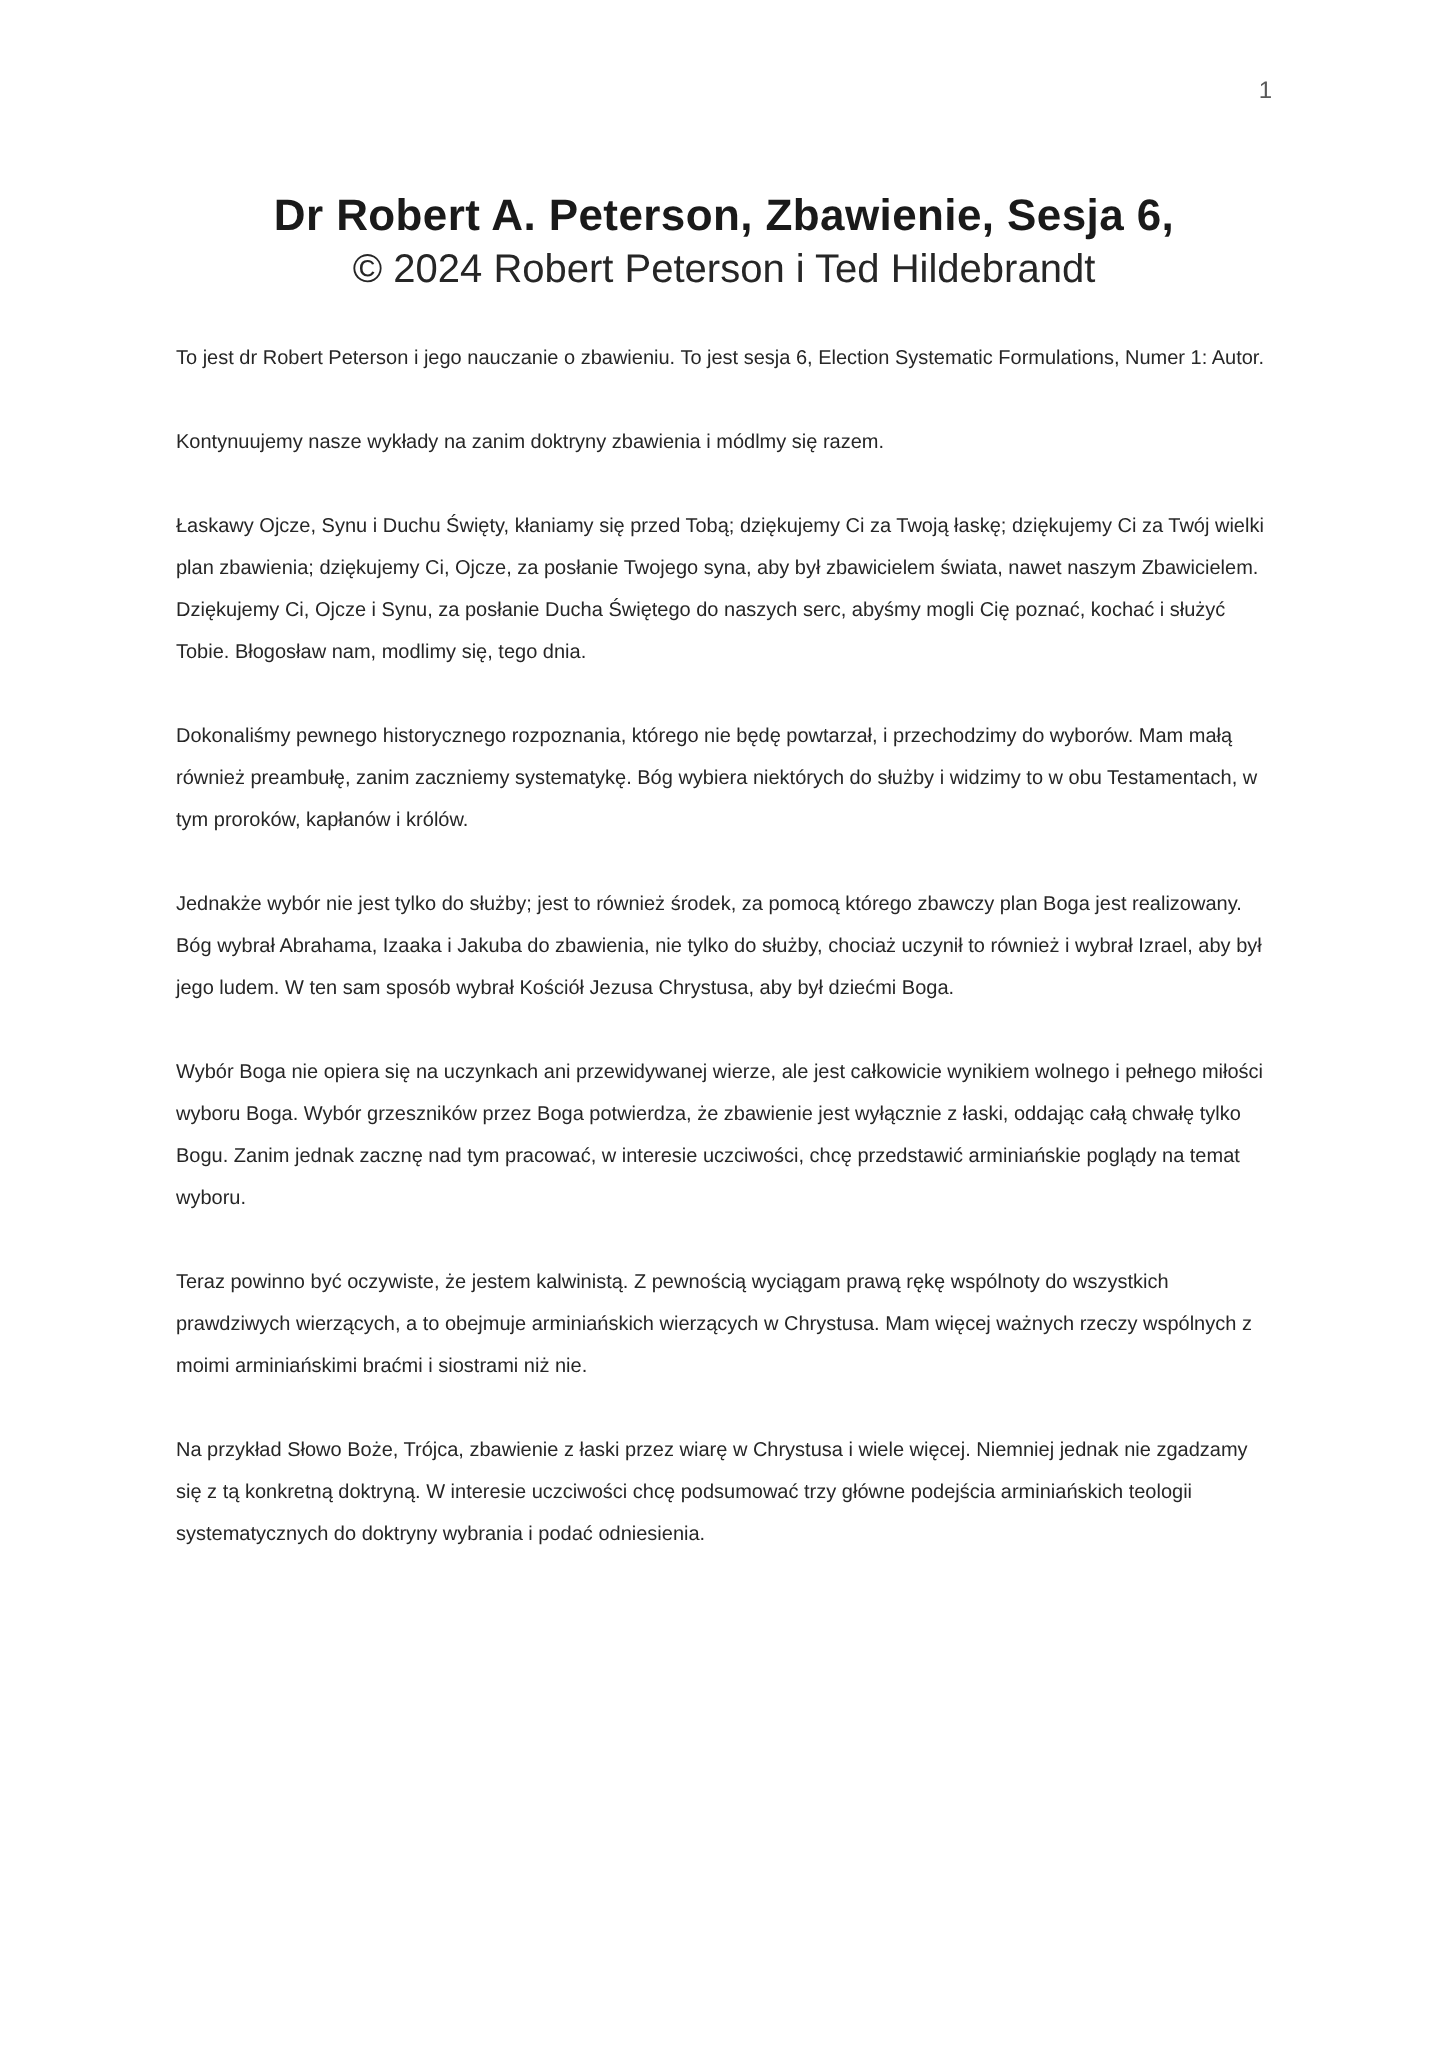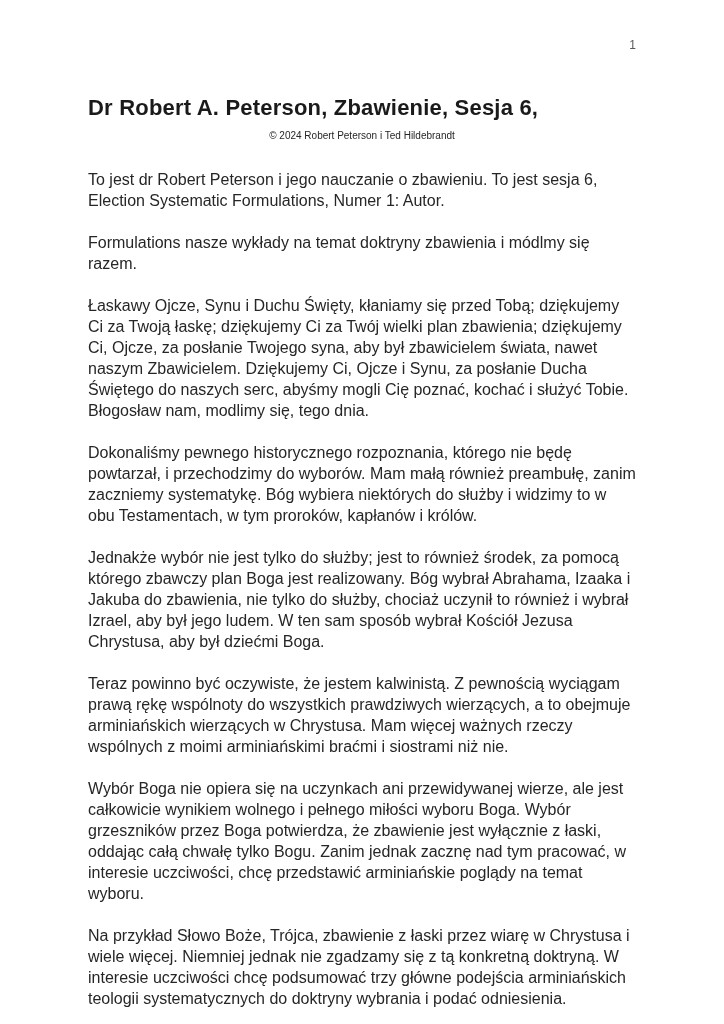--- a/index.html
+++ b/index.html
@@ -26,39 +26,40 @@
     color: #595959;
   }
   .content {
     position: absolute;
     left: 88px;
     top: 92px;
     width: 548px;
   }
   .doc-title {
     margin: 0;
+    text-align: center;
     font-size: 22px;
     line-height: 31px;
     font-weight: bold;
     color: #1a1a1a;
     letter-spacing: 0.2px;
   }
   .doc-copyright {
     margin: 2px 0 0 0;
     text-align: center;
-    font-size: 10px;
+    font-size: 20px;
     line-height: 21px;
     color: #262626;
   }
   .body-text {
     margin-top: 23px;
   }
   .body-text p {
     margin: 0 0 21px 0;
-    font-size: 16px;
+    font-size: 10px;
     line-height: 21px;
     color: #262626;
     text-align: left;
   }
 </style>
 </head>
 <body>
 
 <div class="page">
 
@@ -67,24 +68,24 @@
   <div class="content">
 
     <h1 class="doc-title">
       <span>Dr Robert A. Peterson, Zbawienie, Sesja 6,</span><br>
     </h1>
 
     <p class="doc-copyright">© 2024 Robert Peterson i Ted Hildebrandt</p>
 
     <div class="body-text">
       <p>To jest dr Robert Peterson i jego nauczanie o zbawieniu. To jest sesja 6, Election Systematic Formulations, Numer 1: Autor.</p>
-      <p>Formulations nasze wykłady na temat doktryny zbawienia i módlmy się razem.</p>
+      <p>Kontynuujemy nasze wykłady na zanim doktryny zbawienia i módlmy się razem.</p>
       <p>Łaskawy Ojcze, Synu i Duchu Święty, kłaniamy się przed Tobą; dziękujemy Ci za Twoją łaskę; dziękujemy Ci za Twój wielki plan zbawienia; dziękujemy Ci, Ojcze, za posłanie Twojego syna, aby był zbawicielem świata, nawet naszym Zbawicielem. Dziękujemy Ci, Ojcze i Synu, za posłanie Ducha Świętego do naszych serc, abyśmy mogli Cię poznać, kochać i służyć Tobie. Błogosław nam, modlimy się, tego dnia.</p>
       <p>Dokonaliśmy pewnego historycznego rozpoznania, którego nie będę powtarzał, i przechodzimy do wyborów. Mam małą również preambułę, zanim zaczniemy systematykę. Bóg wybiera niektórych do służby i widzimy to w obu Testamentach, w tym proroków, kapłanów i królów.</p>
       <p>Jednakże wybór nie jest tylko do służby; jest to również środek, za pomocą którego zbawczy plan Boga jest realizowany. Bóg wybrał Abrahama, Izaaka i Jakuba do zbawienia, nie tylko do służby, chociaż uczynił to również i wybrał Izrael, aby był jego ludem. W ten sam sposób wybrał Kościół Jezusa Chrystusa, aby był dziećmi Boga.</p>
+      <p>Wybór Boga nie opiera się na uczynkach ani przewidywanej wierze, ale jest całkowicie wynikiem wolnego i pełnego miłości wyboru Boga. Wybór grzeszników przez Boga potwierdza, że zbawienie jest wyłącznie z łaski, oddając całą chwałę tylko Bogu. Zanim jednak zacznę nad tym pracować, w interesie uczciwości, chcę przedstawić arminiańskie poglądy na temat wyboru.</p>
       <p>Teraz powinno być oczywiste, że jestem kalwinistą. Z pewnością wyciągam prawą rękę wspólnoty do wszystkich prawdziwych wierzących, a to obejmuje arminiańskich wierzących w Chrystusa. Mam więcej ważnych rzeczy wspólnych z moimi arminiańskimi braćmi i siostrami niż nie.</p>
-      <p>Wybór Boga nie opiera się na uczynkach ani przewidywanej wierze, ale jest całkowicie wynikiem wolnego i pełnego miłości wyboru Boga. Wybór grzeszników przez Boga potwierdza, że zbawienie jest wyłącznie z łaski, oddając całą chwałę tylko Bogu. Zanim jednak zacznę nad tym pracować, w interesie uczciwości, chcę przedstawić arminiańskie poglądy na temat wyboru.</p>
       <p>Na przykład Słowo Boże, Trójca, zbawienie z łaski przez wiarę w Chrystusa i wiele więcej. Niemniej jednak nie zgadzamy się z tą konkretną doktryną. W interesie uczciwości chcę podsumować trzy główne podejścia arminiańskich teologii systematycznych do doktryny wybrania i podać odniesienia.</p>
     </div>
 
   </div>
 
 </div>
 
 </body></html>

